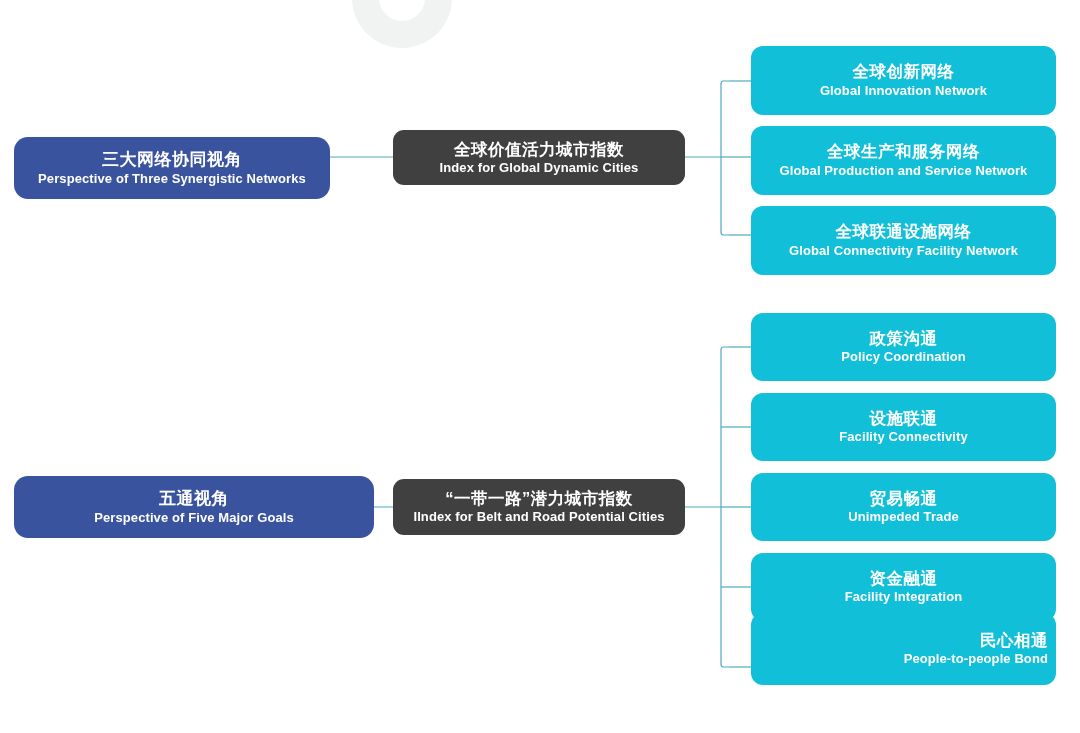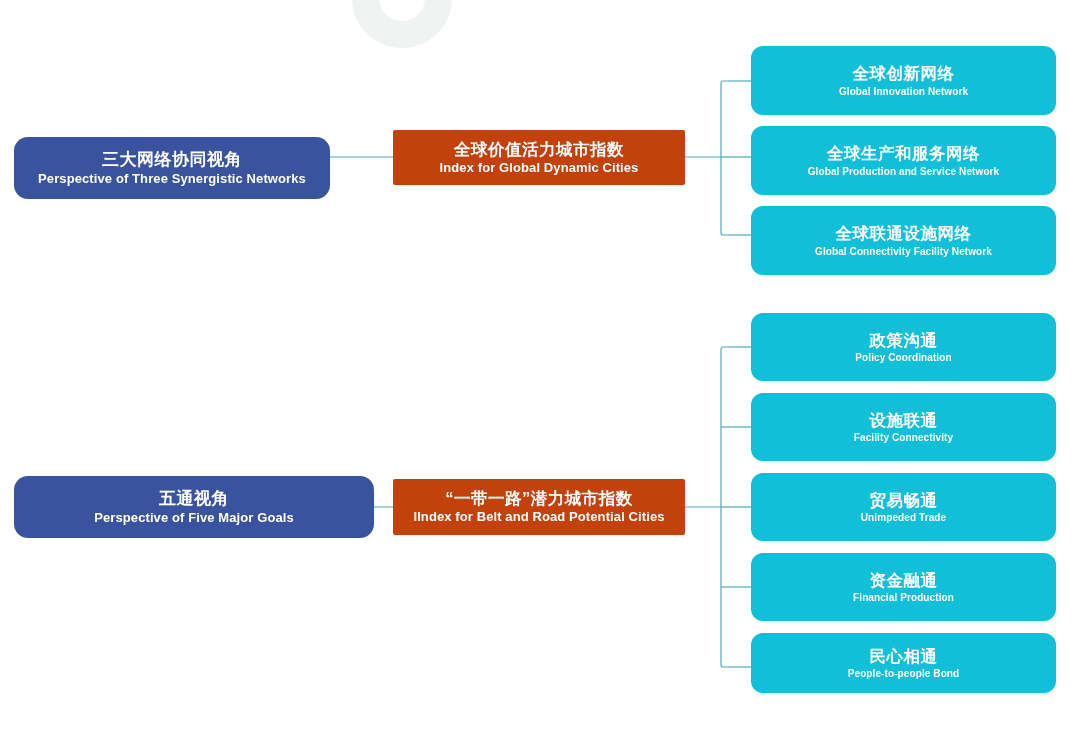--- a/index.html
+++ b/index.html
@@ -75,32 +75,32 @@
   }
 
   .node.perspective {
     background: #39539E;
     border-radius: 14px;
   }
   .node.perspective .cn { font-size: 17px; }
   .node.perspective .en { font-size: 13px; }
 
   .node.index {
-    background: #c2410c;
-    border-radius: 2px;
+    background: #404040;
+    border-radius: 11px;
   }
   .node.index .cn { font-size: 16.5px; }
   .node.index .en { font-size: 13px; }
 
   .node.leaf {
     background: #12BFD8;
     border-radius: 12px;
   }
   .node.leaf .cn { font-size: 16.5px; }
-  .node.leaf .en { font-size: 10px; }
+  .node.leaf .en { font-size: 13px; }
 </style>
 </head>
 <body>
 
 <div id="canvas">
 
   <div class="watermark"></div>
 
   <svg class="connectors" viewBox="0 0 1080 733" width="1080" height="733" xmlns="http://www.w3.org/2000/svg">
     <g fill="none" stroke="#4FA9BD" stroke-width="1.2">
@@ -171,21 +171,21 @@
     <span class="en">Facility Connectivity</span>
   </div>
 
   <div class="node leaf" style="left:751px; top:473px; width:305px; height:68px;">
     <span class="cn">贸易畅通</span>
     <span class="en">Unimpeded Trade</span>
   </div>
 
   <div class="node leaf" style="left:751px; top:553px; width:305px; height:68px;justify-content:center;">
     <span class="cn">资金融通</span>
-    <span class="en">Financial Production</span>
+    <span class="en">Facility Integration</span>
   </div>
 
-  <div class="node leaf" style="left:751px; top:633px; width:305px; height:60px;">
+  <div class="node leaf" style="left:751px; top:613px; width:305px; height:72px;align-items:flex-end;">
     <span class="cn">民心相通</span>
     <span class="en">People-to-people Bond</span>
   </div>
 
 </div>
 
 </body></html>

